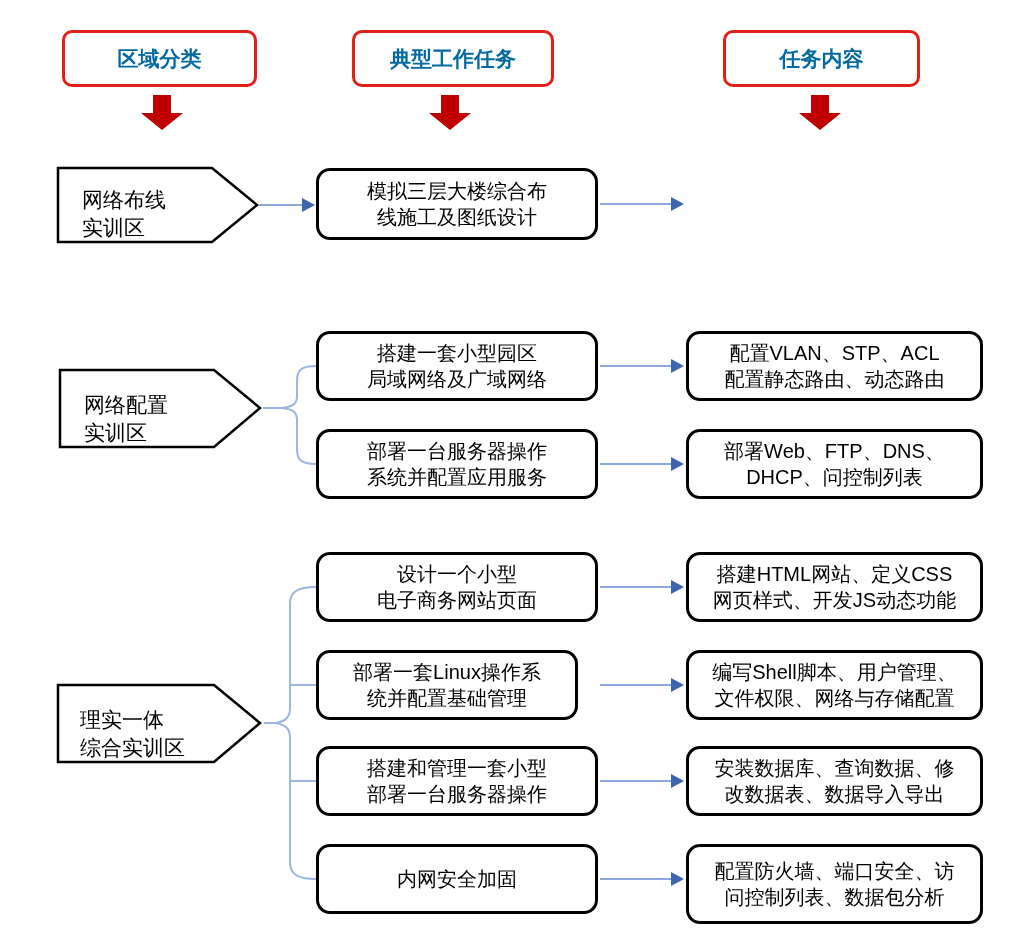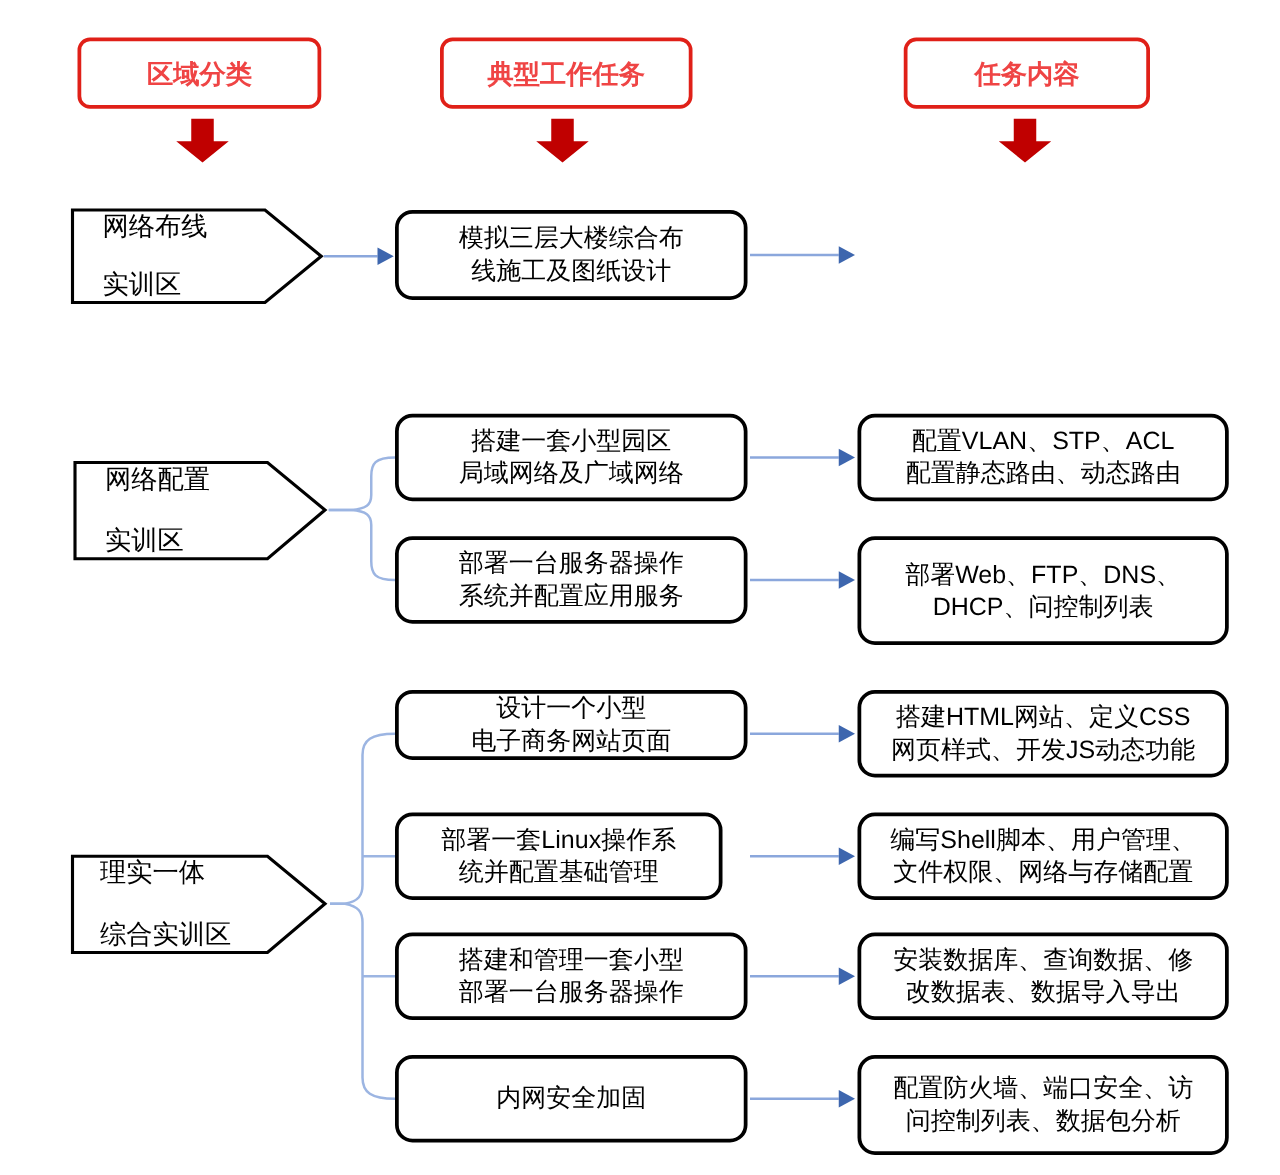--- a/index.html
+++ b/index.html
@@ -10,40 +10,39 @@
     font-family:"Liberation Sans","DejaVu Sans",sans-serif;
     overflow:hidden;
   }
   .layer{position:absolute;left:0;top:0;}
   .hdr{
     position:absolute;
     border:3px solid var(--red_outline);
     border-radius:10px;
     background:#fff;
     display:flex;align-items:center;justify-content:center;
-    font-size:21px;font-weight:bold;color:#ef4444;
+    font-size:21px;font-weight:bold;color:#0369a1;
     white-space:nowrap;
     box-sizing:border-box;
   }
   .box{
     position:absolute;
     border:3px solid var(--shape_outline);
     border-radius:14px;
     background:#fff;
     display:flex;flex-direction:column;align-items:center;justify-content:center;
     font-size:20px;line-height:26px;color:#000;
     text-align:left;white-space:nowrap;
     box-sizing:border-box;
   }
   .zone{
     position:absolute;
-    display:flex;flex-direction:column;justify-content:space-between;
+    display:flex;flex-direction:column;justify-content:flex-end;
     font-size:21px;line-height:28px;color:#000;
     white-space:nowrap;
-    gap:12px;
   }
 </style>
 </head>
 <body>
 
 <div class="canvas">
 
   <svg class="layer" width="1024" height="940" viewBox="0 0 1024 940">
 
     <path d="M153,95 H171 V113 H183 L162,130 L141,113 H153 Z" style="fill:var(--red_arrow)"></path>
@@ -115,26 +114,26 @@
     <span>局域网络及广域网络</span>
   </div>
   <div class="box" style="left:686px;top:331px;width:297px;height:70px">
     <span>配置VLAN、STP、ACL</span>
     <span>配置静态路由、动态路由</span>
   </div>
   <div class="box" style="left:316px;top:429px;width:282px;height:70px">
     <span>部署一台服务器操作</span>
     <span>系统并配置应用服务</span>
   </div>
-  <div class="box" style="left:686px;top:429px;width:297px;height:87px">
+  <div class="box" style="left:686px;top:429px;width:297px;height:70px">
     <span>部署Web、FTP、DNS、</span>
     <span>DHCP、问控制列表</span>
   </div>
 
-  <div class="box" style="left:316px;top:552px;width:282px;height:56px">
+  <div class="box" style="left:316px;top:552px;width:282px;height:70px">
     <span>设计一个小型</span>
     <span>电子商务网站页面</span>
   </div>
   <div class="box" style="left:686px;top:552px;width:297px;height:70px">
     <span>搭建HTML网站、定义CSS</span>
     <span>网页样式、开发JS动态功能</span>
   </div>
   <div class="box" style="left:316px;top:650px;width:262px;height:70px">
     <span>部署一套Linux操作系</span>
     <span>统并配置基础管理</span>

